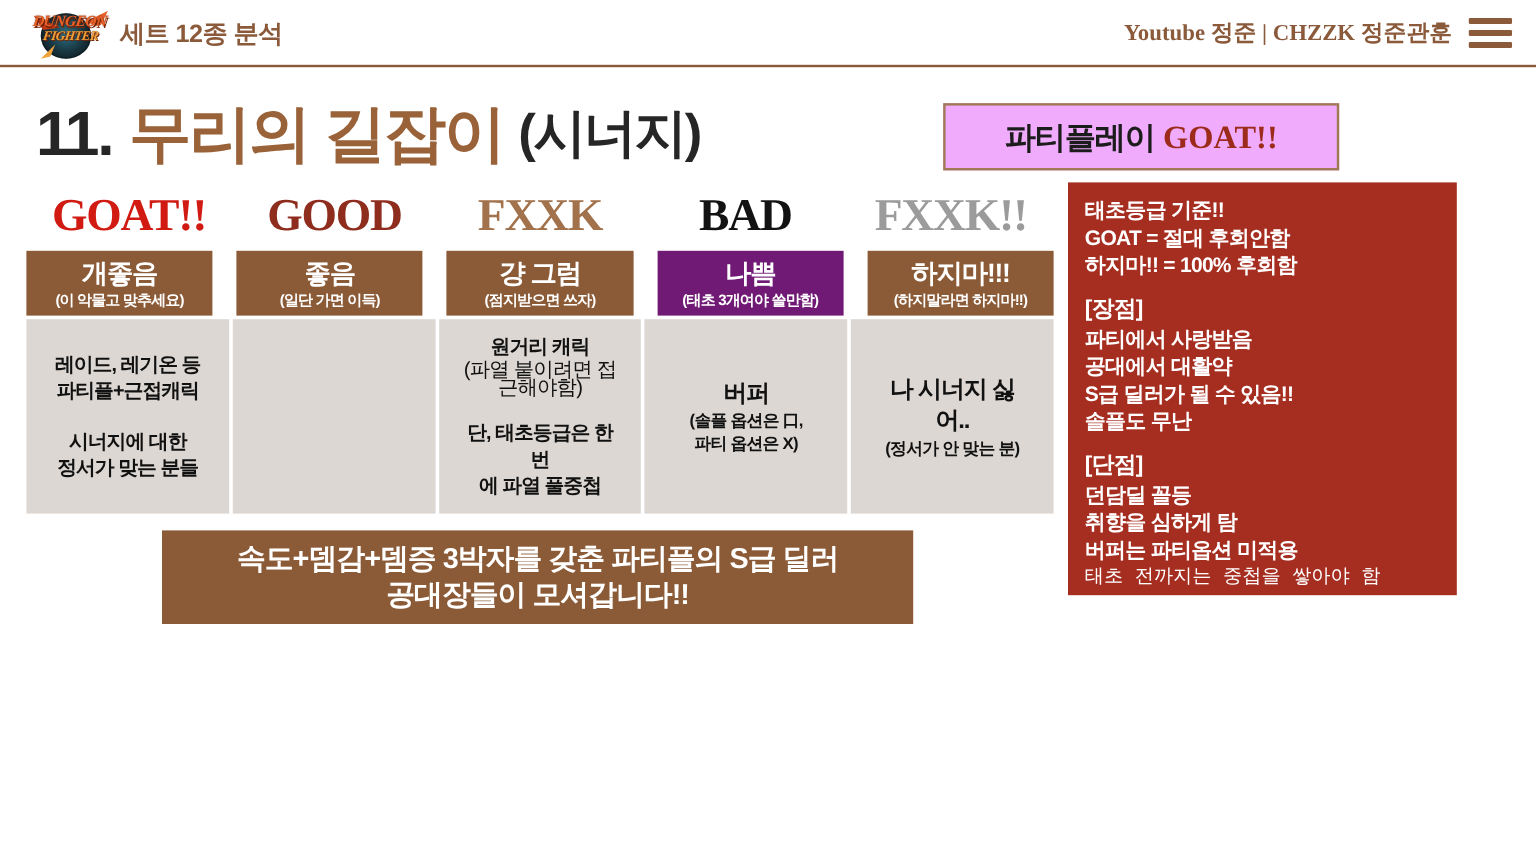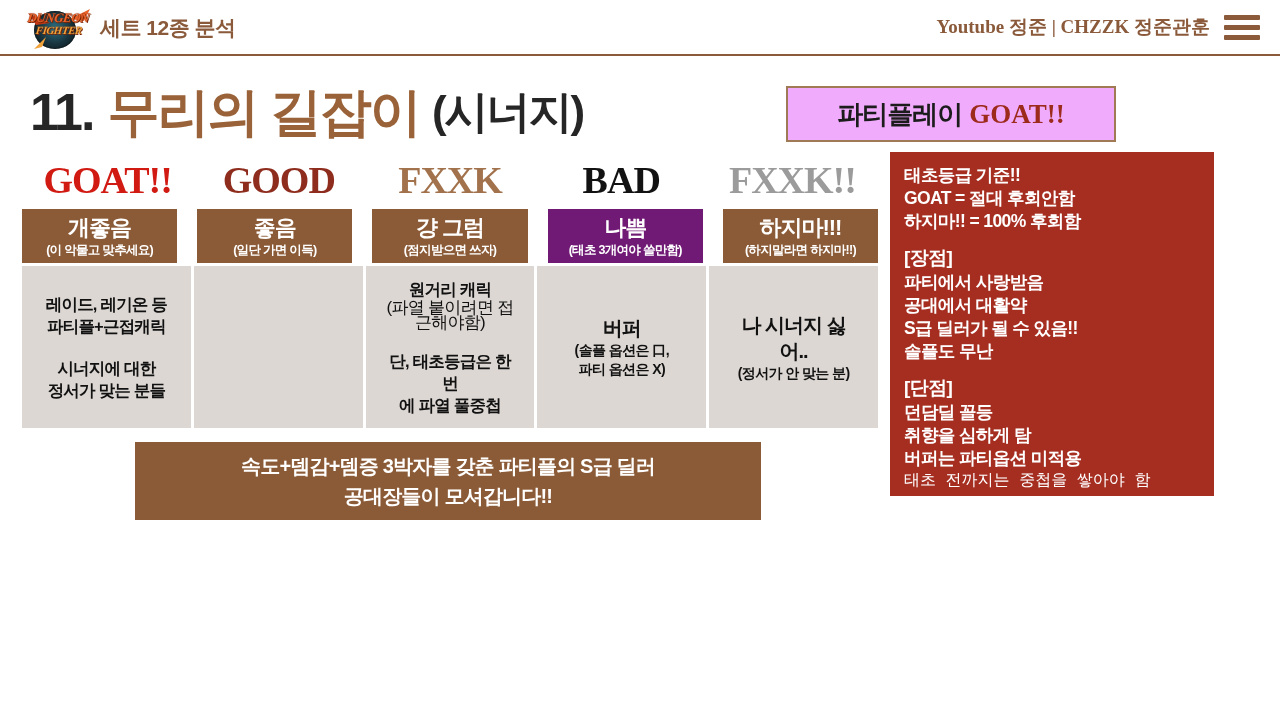--- a/index.html
+++ b/index.html
@@ -121,21 +121,21 @@
   .bc-big    { font-size: 20px; font-weight: bold; letter-spacing: -1px; line-height: 26px; }
   .bc-mid    { font-size: 14px; font-weight: bold; letter-spacing: -0.6px; line-height: 19px; }
 
   
   #banner {
     position: absolute; left: 135px; top: 442px; width: 626px; height: 78px;
     background: #8b5a36; color: #ffffff;
     display: flex; flex-direction: column; align-items: center; justify-content: center;
     text-align: center;
   }
-  .banner-line { font-size: 20px; font-weight: bold; letter-spacing: -0.8px; line-height: 30px; }
+  .banner-line { font-size: 24px; font-weight: bold; letter-spacing: -0.8px; line-height: 30px; }
 
   
   #red-panel {
     position: absolute; left: 890px; top: 152px; width: 324px; height: 344px;
     background: #a62e21; color: #ffffff;
     padding: 12px 0 0 14px;
   }
   .rp-line { font-size: 17.5px; font-weight: bold; letter-spacing: -0.6px; line-height: 23px; white-space: nowrap; }
   .rp-head { font-size: 19px; font-weight: bold; letter-spacing: -0.6px; line-height: 26px; }
   .rp-gap  { height: 12px; }

